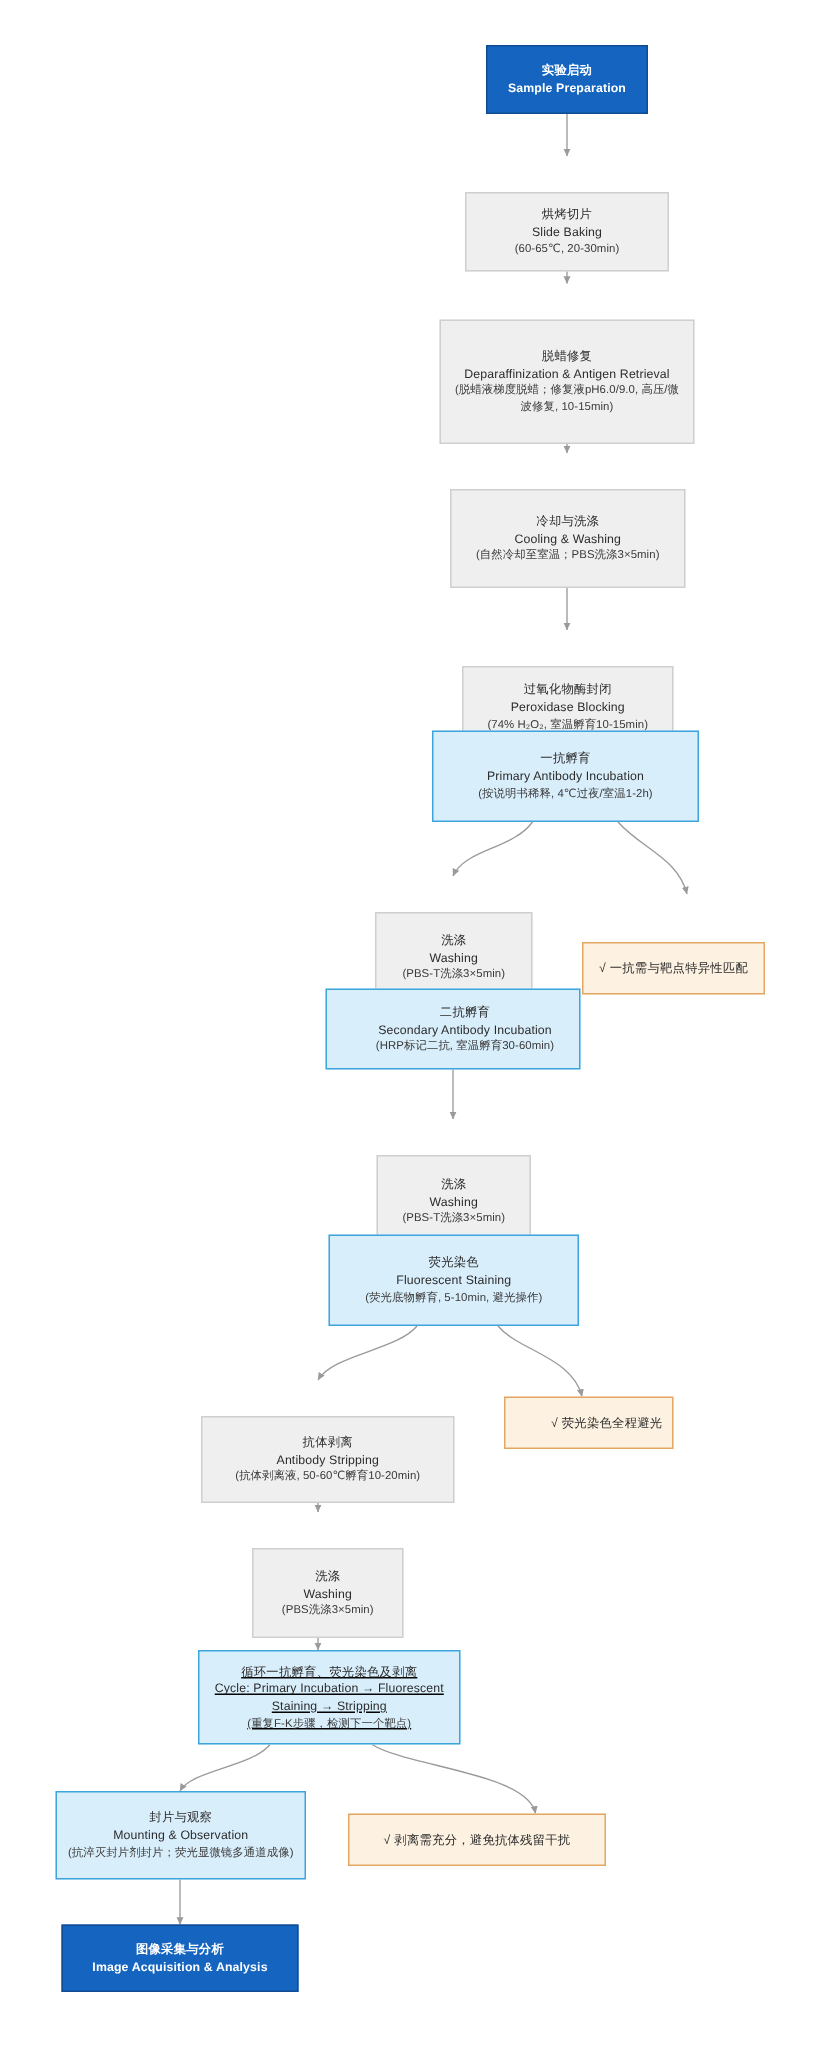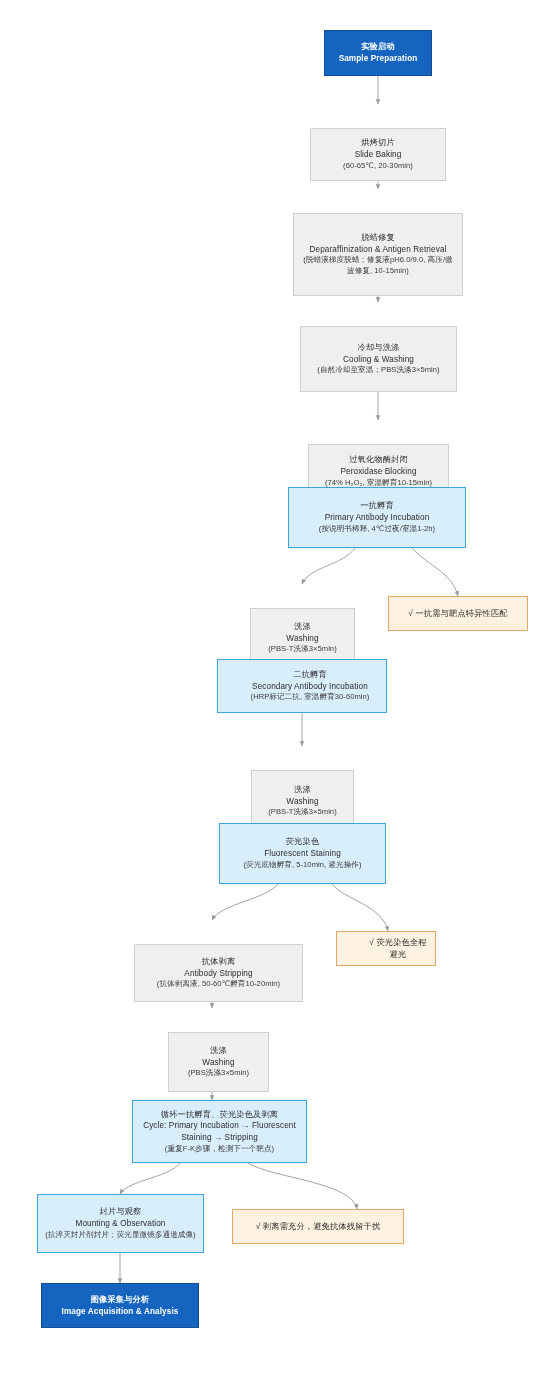--- a/index.html
+++ b/index.html
@@ -168,21 +168,21 @@
     <div class="l-en">Primary Antibody Incubation</div>
     <div class="l-detail">(按说明书稀释, 4℃过夜/室温1-2h)</div>
   </div>
 
   <div class="node n-step" style="left:250px; top:584px; width:105px; height:60px;">
     <div class="l-zh">洗涤</div>
     <div class="l-en">Washing</div>
     <div class="l-detail">(PBS-T洗涤3×5min)</div>
   </div>
 
-  <div class="node n-note" style="left:388px; top:596px; width:140px; height:35px;justify-content:center;">
+  <div class="node n-note" style="left:388px; top:628px; width:122px; height:35px;justify-content:center;">
     <div class="l-zh">√ 一抗需与靶点特异性匹配</div>
   </div>
 
   <div class="node n-key" style="left:217px; top:659px; width:170px; height:54px;padding-left:22px;">
     <div class="l-zh">二抗孵育</div>
     <div class="l-en">Secondary Antibody Incubation</div>
     <div class="l-detail">(HRP标记二抗, 室温孵育30-60min)</div>
   </div>
 
   <div class="node n-step" style="left:251px; top:746px; width:103px; height:62px;">
@@ -196,31 +196,31 @@
     <div class="l-en">Fluorescent Staining</div>
     <div class="l-detail">(荧光底物孵育, 5-10min, 避光操作)</div>
   </div>
 
   <div class="node n-step" style="left:134px; top:920px; width:169px; height:58px;">
     <div class="l-zh">抗体剥离</div>
     <div class="l-en">Antibody Stripping</div>
     <div class="l-detail">(抗体剥离液, 50-60℃孵育10-20min)</div>
   </div>
 
-  <div class="node n-note" style="left:336px; top:931px; width:100px; height:35px;padding-left:30px;">
+  <div class="node n-note" style="left:336px; top:931px; width:113px; height:35px;padding-left:30px;">
     <div class="l-zh">√ 荧光染色全程避光</div>
   </div>
 
   <div class="node n-step" style="left:168px; top:1008px; width:101px; height:60px;">
     <div class="l-zh">洗涤</div>
     <div class="l-en">Washing</div>
     <div class="l-detail">(PBS洗涤3×5min)</div>
   </div>
 
-  <div class="node n-key" style="left:132px; top:1100px; width:175px; height:63px;">
+  <div class="node n-key" style="left:132px; top:1100px; width:175px; height:63px;text-decoration:underline;">
     <div class="l-zh">循环一抗孵育、荧光染色及剥离</div>
     <div class="l-en">Cycle: Primary Incubation → Fluorescent Staining → Stripping</div>
     <div class="l-detail">(重复F-K步骤，检测下一个靶点)</div>
   </div>
 
   <div class="node n-note" style="left:232px; top:1209px; width:172px; height:35px;">
     <div class="l-zh">√ 剥离需充分，避免抗体残留干扰</div>
   </div>
 
   <div class="node n-key" style="left:37px; top:1194px; width:167px; height:59px;">

